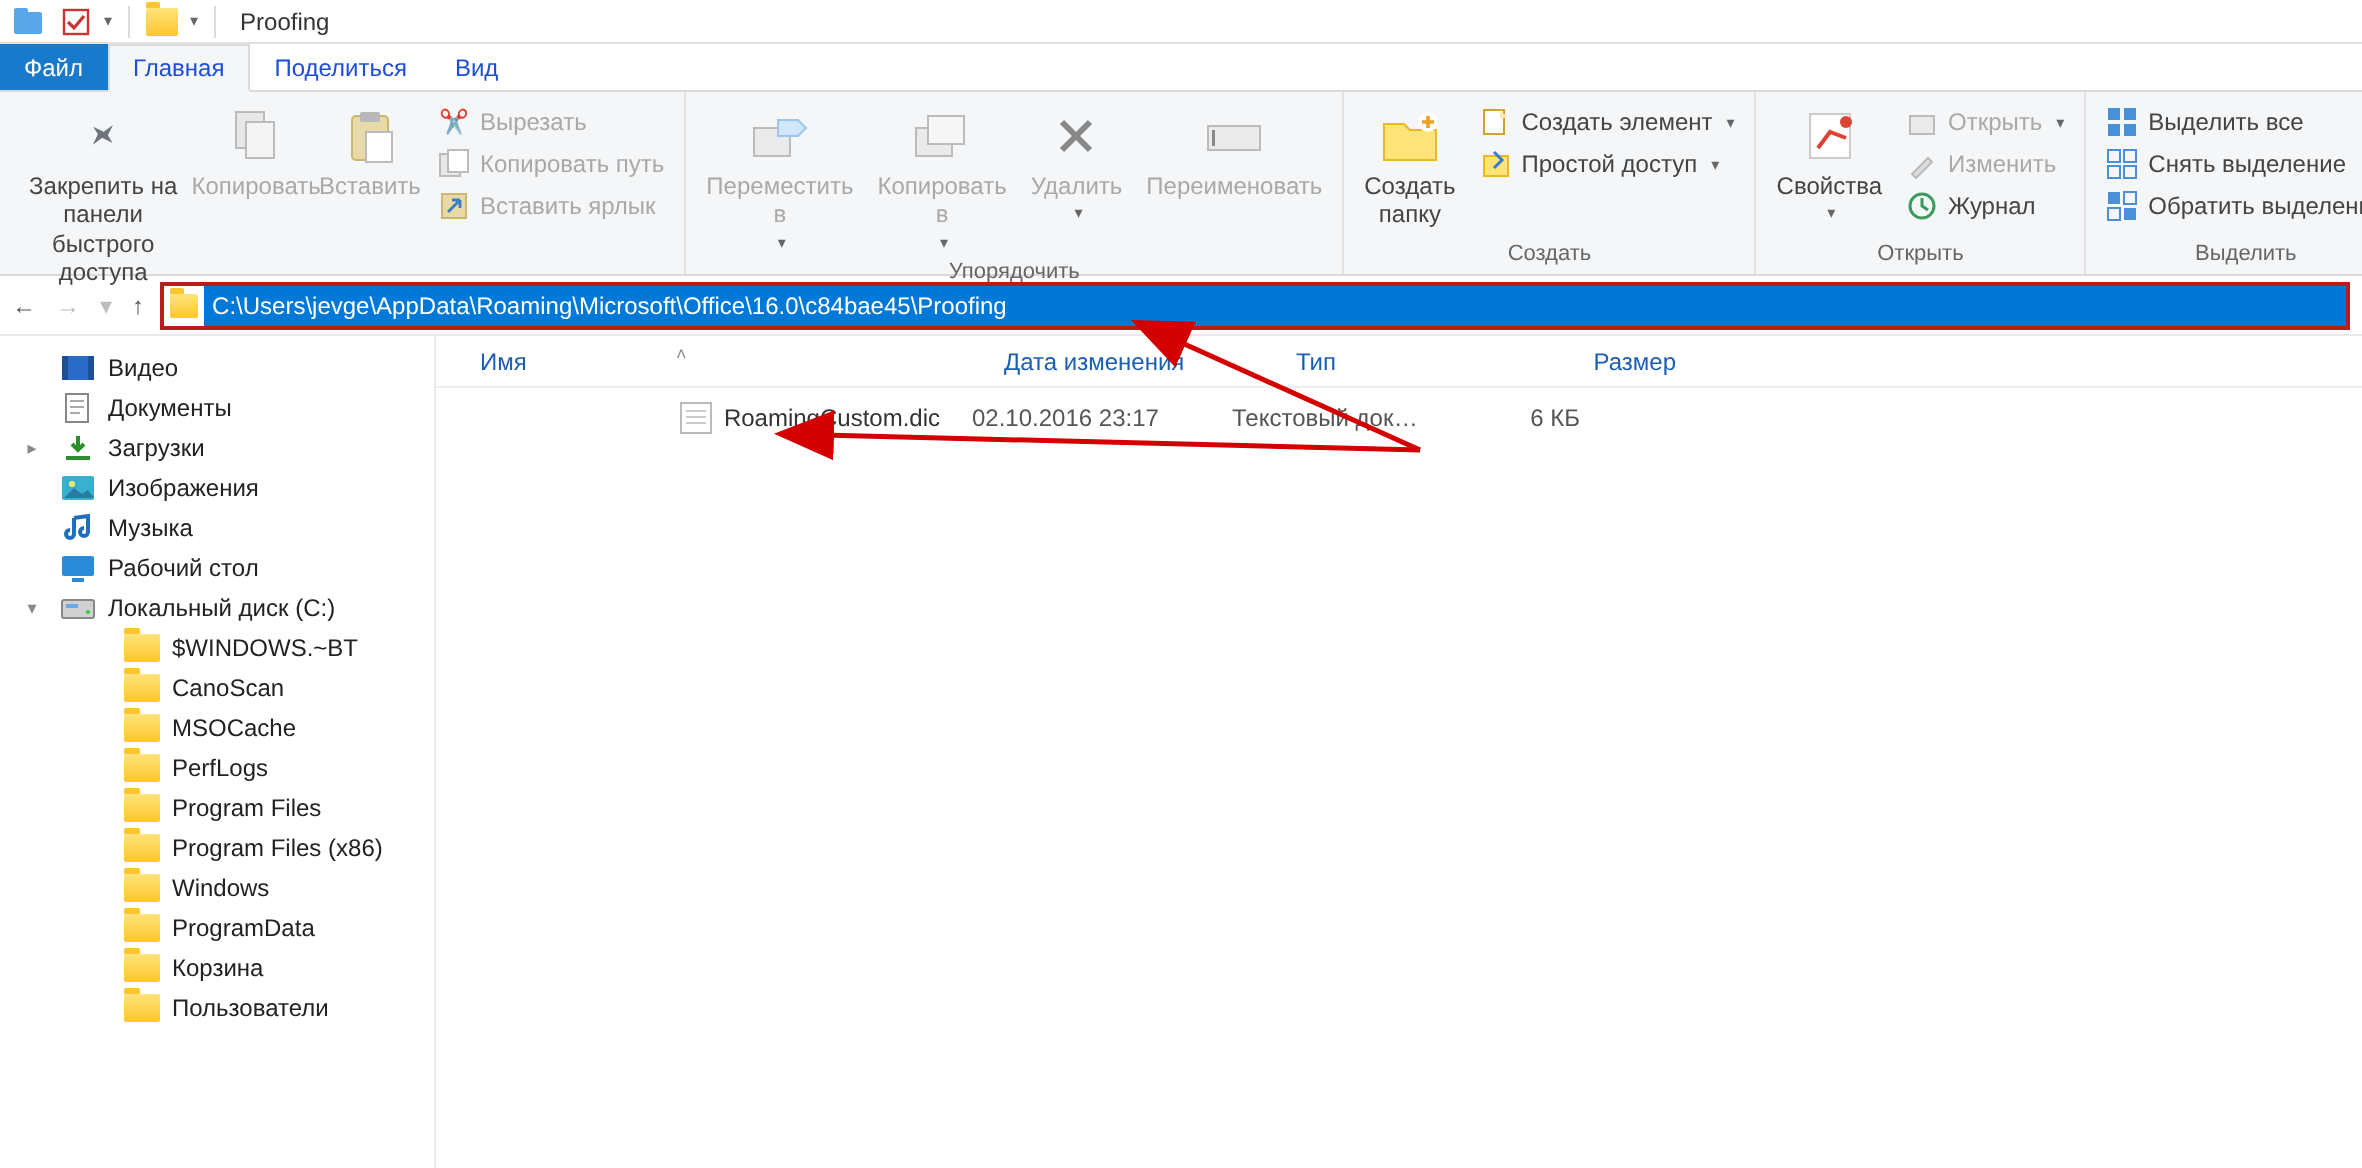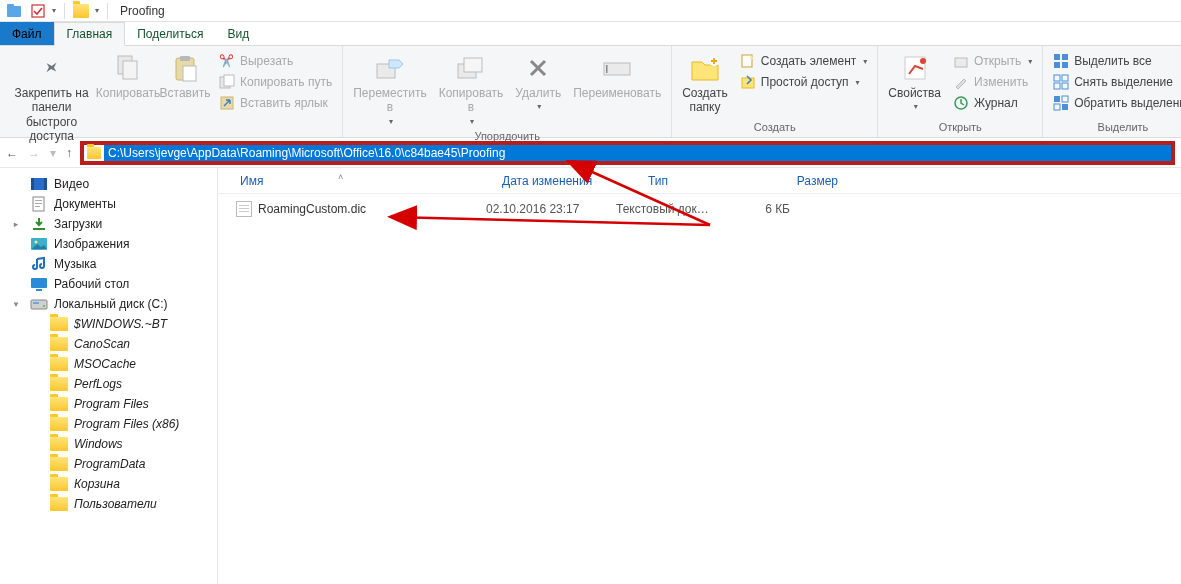--- a/index.html
+++ b/index.html
@@ -8,62 +8,62 @@
 .titlebar { height: 22px; background: #fff; border-bottom: 1px solid #e1e1e1; display: flex; align-items: center; padding: 0 4px; gap: 6px; }
 .titlebar .qat { display: flex; align-items: center; gap: 4px; }
 .titlebar .qat-btn { width: 20px; height: 18px; display: flex; align-items: center; justify-content: center; }
 .titlebar .drop { font-size: 8px; color: #666; }
 .titlebar .sep { width: 1px; height: 16px; background: #ddd; margin: 0 2px; }
 .titlebar .title { font-size: 12px; color: #333; margin-left: 4px; }
 .folder-icon-sm { width: 16px; height: 14px; background: linear-gradient(#ffe47a,#fec52e); border-radius: 1px; position: relative; }
 .folder-icon-sm::before { content:""; position:absolute; top:-3px; left:0; width:7px; height:3px; background:#fec52e; border-radius:1px 1px 0 0; }
 
 .tabs { height: 24px; background: #fff; display: flex; align-items: stretch; border-bottom: 1px solid #dadada; }
-.tab { padding: 0 12px; display: flex; align-items: center; font-size: 12px; color: #14532d; cursor: pointer; }
-.tab.file { background: #1979ca; color: #000000; }
+.tab { padding: 0 12px; display: flex; align-items: center; font-size: 12px; color: #1d4ed8; cursor: pointer; }
+.tab.file { background: #1979ca; color: #ffffff; }
 .tab.active { background: #f5f6f7; border: 1px solid #dadada; border-bottom: 1px solid #f5f6f7; margin-bottom: -1px; }
 
 .ribbon { height: 92px; background: #f5f6f7; border-bottom: 1px solid #dadada; display: flex; }
 .group { border-right: 1px solid #e1e1e1; display: flex; flex-direction: column; }
 .group-body { flex: 1; display: flex; align-items: flex-start; padding: 4px 6px 0 6px; gap: 4px; }
 .group-label { text-align: center; font-size: 11px; color: #666; padding: 2px 0 4px 0; }
 .big-btn { display: flex; flex-direction: column; align-items: center; justify-content: flex-start; width: auto; min-width: 52px; padding: 2px 4px; text-align: center; line-height: 1.2; color: #444; gap: 2px; }
 .big-btn .ic { width: 32px; height: 32px; display:flex; align-items:center; justify-content:center; }
 .big-btn.disabled, .small-btn.disabled { color: #a9a9a9; }
 .small-col { display: flex; flex-direction: column; gap: 3px; padding-top: 2px; }
 .small-btn { display: flex; align-items: center; gap: 5px; padding: 1px 4px; color: #444; white-space: nowrap; }
 .small-btn .ic { width: 16px; height: 16px; display:flex; align-items:center; justify-content:center; }
 .drop-arr { font-size: 8px; color: #666; margin-left: 2px; }
 
 .navbar { height: 30px; display: flex; align-items: center; padding: 3px 6px; gap: 8px; border-bottom: 1px solid #e8e8e8; }
 .nav-arrows { display: flex; align-items: center; gap: 10px; color: #bdbdbd; }
 .nav-arrows .en { color: #555; }
-.addr-wrap { flex: 1; height: 24px; border: 4px solid #b91c1c; display: flex; align-items: center; }
+.addr-wrap { flex: 1; height: 24px; border: 2px solid #b91c1c; display: flex; align-items: center; }
 .addr-icon { width: 20px; display:flex; align-items:center; justify-content:center; }
 .addr-text { flex: 1; background: #0078d7; color: #fff; padding: 2px 4px; font-size: 12px; height: 100%; display:flex; align-items:center; white-space: nowrap; overflow: hidden; }
 
 .content { display: flex; height: calc(584px - 22px - 24px - 92px - 30px); }
 .tree { width: 218px; border-right: 1px solid #e8e8e8; padding: 6px 0; overflow: hidden; }
 .tree-item { display: flex; align-items: center; gap: 6px; padding: 2px 0 2px 0; color: #222; white-space: nowrap; cursor: pointer; }
 .tree-item .caret { width: 16px; text-align: center; color: #888; font-size: 9px; }
 .tree-item .ti-ic { width: 18px; height: 16px; display:flex; align-items:center; justify-content:center; }
 .tree-item.l0 { padding-left: 8px; }
-.tree-item.l1 { padding-left: 28px; font-style: italic; }
+.tree-item.l1 { padding-left: 40px; }
 
 .listing { flex: 1; }
 .cols { display: flex; height: 26px; align-items: center; border-bottom: 1px solid #eee; color: #1a5fb4; gap: 16px; }
 .col { padding: 0 8px; font-size: 12px; }
 .col.name { width: 260px; padding-left: 22px; position: relative; }
 .col.name .sort { position:absolute; left: 120px; top: -2px; font-size: 9px; color: #888; }
 .col.date { width: 130px; }
 .col.type { width: 110px; }
 .col.size { width: 80px; text-align: right; }
 .row { display: flex; align-items: center; height: 22px; padding-top: 8px; }
 .cell { padding: 0 8px; font-size: 12px; color: #333; }
-.cell.name { width: 260px; display: flex; align-items: center; gap: 6px; padding-left: 18px; }
+.cell.name { width: 260px; display: flex; align-items: center; gap: 6px; padding-left: 18px; justify-content: flex-end; }
 .cell.date { width: 130px; color: #555; }
 .cell.type { width: 110px; color: #555; white-space: nowrap; overflow: hidden; text-overflow: ellipsis; }
 .cell.size { width: 80px; text-align: right; color: #555; }
 .file-ic { width:16px; height:16px; border:1px solid #bbb; background:#fff; position:relative; }
 .file-ic::after { content:""; position:absolute; left:2px; right:2px; top:3px; height:1px; background:#ccc; box-shadow: 0 3px 0 #ccc, 0 6px 0 #ccc; }
 
 .folder-ic { width:18px; height:14px; background: linear-gradient(#ffe47a,#fec52e); border-radius:1px; position:relative; }
 .folder-ic::before { content:""; position:absolute; top:-3px; left:0; width:8px; height:3px; background:#fec52e; border-radius:1px 1px 0 0; }
 
 

